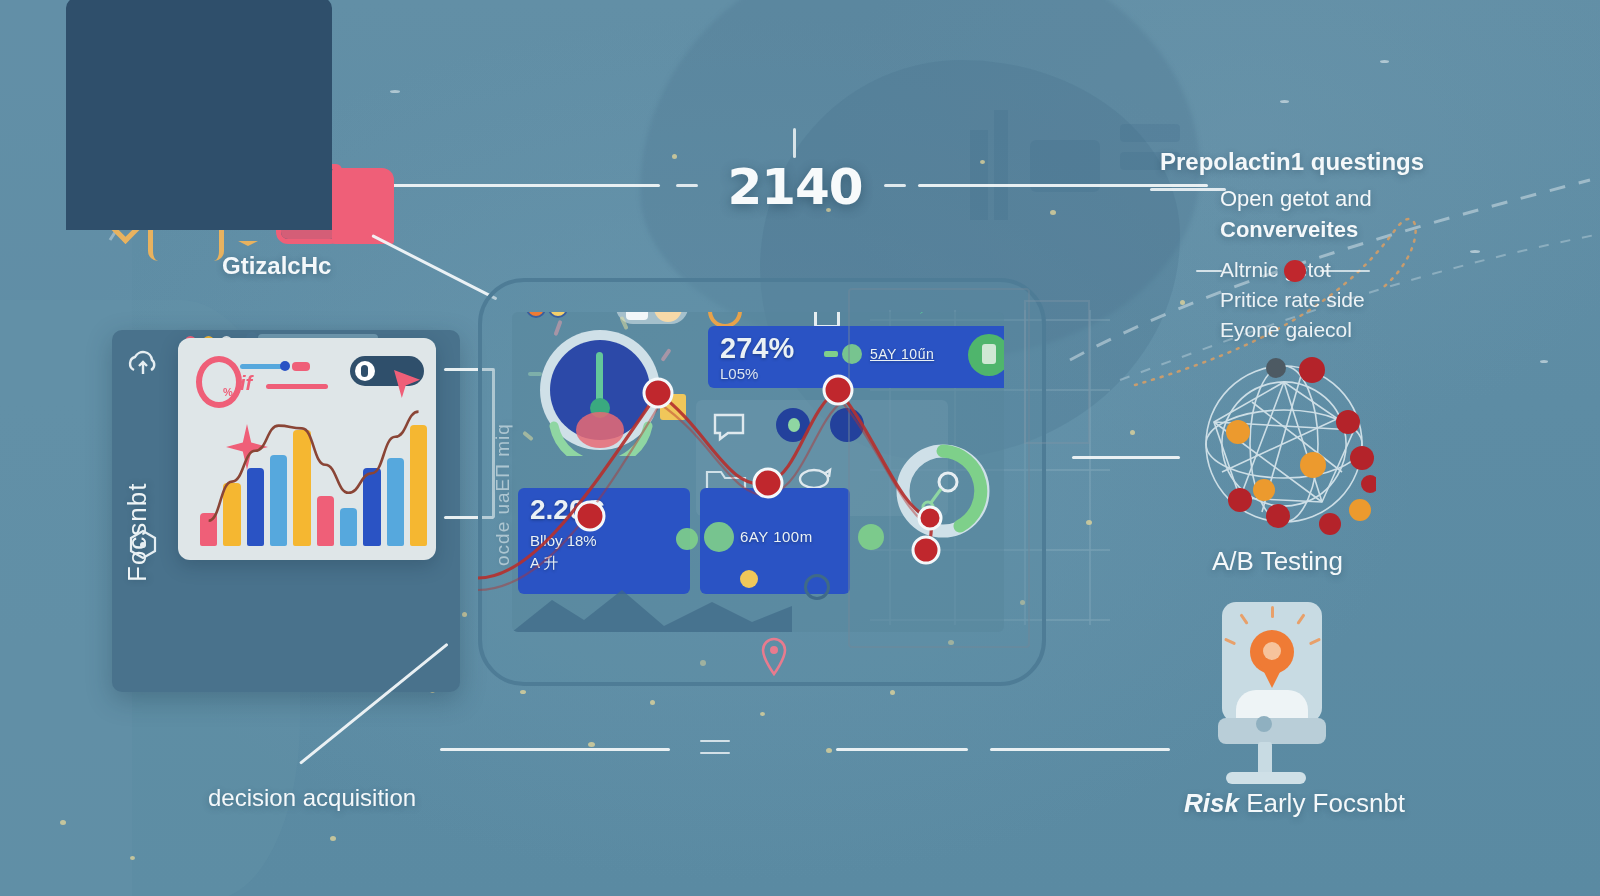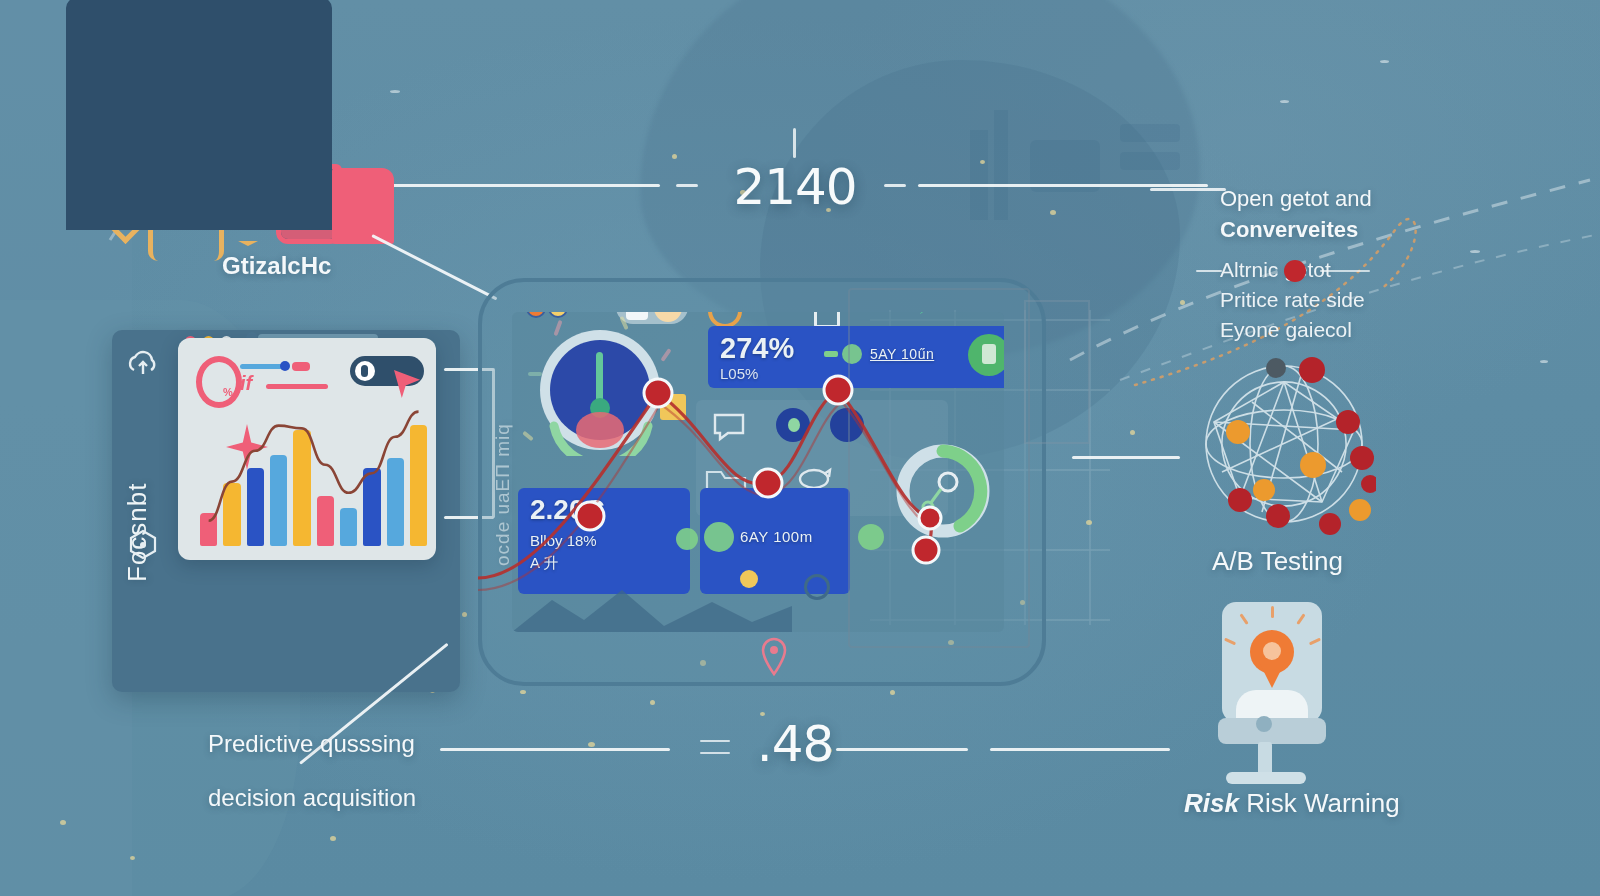--- a/index.html
+++ b/index.html
@@ -36,21 +36,21 @@
   
   .title{
     position:absolute;left:0;top:36px;width:1600px;text-align:center;
     color:#f2f7f9;font-size:56px;letter-spacing:3px;font-weight:400;
     text-shadow:0 2px 10px rgba(30,60,80,.30);
     font-family:"DejaVu Sans","Liberation Sans",sans-serif;
   }
 
   
   .bignum{
-    position:absolute;color:#f7fafb;font-weight:400;
+    position:absolute;color:#f7fafb;font-weight:700;
     text-shadow:0 3px 12px rgba(25,55,75,.45);
     font-family:"DejaVu Sans","Liberation Sans",sans-serif;
   }
   #num-top{left:700px;top:158px;width:190px;text-align:center;font-size:50px;letter-spacing:-1px;}
   #num-bottom{left:700px;top:715px;width:190px;text-align:center;font-size:50px;letter-spacing:-1px;}
 
   
   .rule{position:absolute;background:#f0f5f7;height:3px;border-radius:2px;opacity:.95;}
   .rule.thin{height:2px;opacity:.8;}
   .tick{position:absolute;background:#eef4f6;height:3px;width:22px;border-radius:2px;opacity:.9;}
@@ -206,21 +206,20 @@
   </svg>
 
 
   <div class="vdash" style="left:793px;top:128px;height:30px;"></div>
   <div class="bignum" id="num-top">2140</div>
   <div class="tick" style="left:676px;top:184px;"></div>
   <div class="rule" style="left:370px;top:184px;width:290px;"></div>
   <div class="tick" style="left:884px;top:184px;"></div>
   <div class="rule" style="left:918px;top:184px;width:290px;"></div>
 
-  <div class="bignum" id="num-bottom">.48</div>
   <div class="rule" style="left:440px;top:748px;width:230px;"></div>
   <div class="rule thin" style="left:700px;top:740px;width:30px;"></div>
   <div class="rule thin" style="left:700px;top:752px;width:30px;"></div>
   <div class="rule" style="left:836px;top:748px;width:132px;"></div>
   <div class="rule" style="left:990px;top:748px;width:180px;"></div>
 
   <div class="ico chev" style="left:104px;top:192px;"></div>
   <div class="ico person-head" style="left:158px;top:148px;"></div>
   <div class="ico person-body" style="left:148px;top:196px;"></div>
   <div class="ico cube" style="left:212px;top:178px;"></div>
@@ -394,20 +393,21 @@
       <circle cx="448" cy="272" r="13" fill="#c0272d" stroke="#f4f8fa" stroke-width="3"></circle>
       <circle cx="112" cy="238" r="14" fill="#c0272d" stroke="#f4f8fa" stroke-width="3"></circle>
     </g>
   </svg>
 
   <svg style="position:absolute;left:758px;top:636px;width:32px;height:42px;" viewBox="0 0 32 42">
     <path d="M16 3 a11 11 0 0 1 11 11 c0 9 -11 24 -11 24 S5 23 5 14 A11 11 0 0 1 16 3 Z" stroke="#e87b8e" stroke-width="2.6" fill="none"></path>
     <circle cx="16" cy="14" r="4" fill="#e87b8e"></circle>
   </svg>
 
+  <div class="label lbl-lg" style="left:1160px;top:148px;font-weight:600;">Prepolactin1 questings</div>
   <div class="rule" style="left:1150px;top:188px;width:76px;opacity:.9;"></div>
   <div class="label lbl-md" style="left:1220px;top:186px;">Open getot and</div>
   <div class="label lbl-md" style="left:1220px;top:217px;font-weight:700;">Converveites</div>
   <div class="label lbl-sm" style="left:1220px;top:258px;opacity:.95;">Altrnic getot</div>
   <div class="label lbl-sm" style="left:1220px;top:288px;opacity:.95;">Pritice rate side</div>
   <div class="label lbl-sm" style="left:1220px;top:318px;opacity:.95;text-align:right;">Eyone gaiecol</div>
   <div class="rule thin" style="left:1196px;top:270px;width:26px;opacity:.8;"></div>
   <div class="rule thin" style="left:1320px;top:270px;width:50px;opacity:.75;"></div>
   <div style="position:absolute;left:1284px;top:260px;width:22px;height:22px;border-radius:50%;background:#c0272d;"></div>
 
@@ -447,19 +447,18 @@
   <div class="pin" style="left:1250px;top:630px;">
       <i></i>
     </div>
   <div class="ray" style="left:1271px;top:606px;transform:rotate(0deg);"></div>
   <div class="ray" style="left:1246px;top:612px;transform:rotate(-35deg);"></div>
   <div class="ray" style="left:1296px;top:612px;transform:rotate(35deg);"></div>
   <div class="ray" style="left:1234px;top:632px;transform:rotate(-65deg);"></div>
   <div class="ray" style="left:1308px;top:632px;transform:rotate(65deg);"></div>
   <div style="position:absolute;left:1256px;top:716px;width:16px;height:16px;border-radius:50%;background:#8fb0c0;"></div>
   <div class="label" style="left:1184px;top:788px;font-size:26px;">
-    <span style="font-weight:800;font-style:italic;">Risk</span><span> Risk Warning</span>
+    <span style="font-weight:800;font-style:italic;">Risk</span><span> Early Focsnbt</span>
   </div>
 
-  <div class="label lbl-lg" style="left:208px;top:730px;">Predictive qusssing</div>
   <div class="label lbl-lg" style="left:208px;top:763px;margin-top:21px;">decision acquisition</div>
 
 </div>
 
 </body></html>

